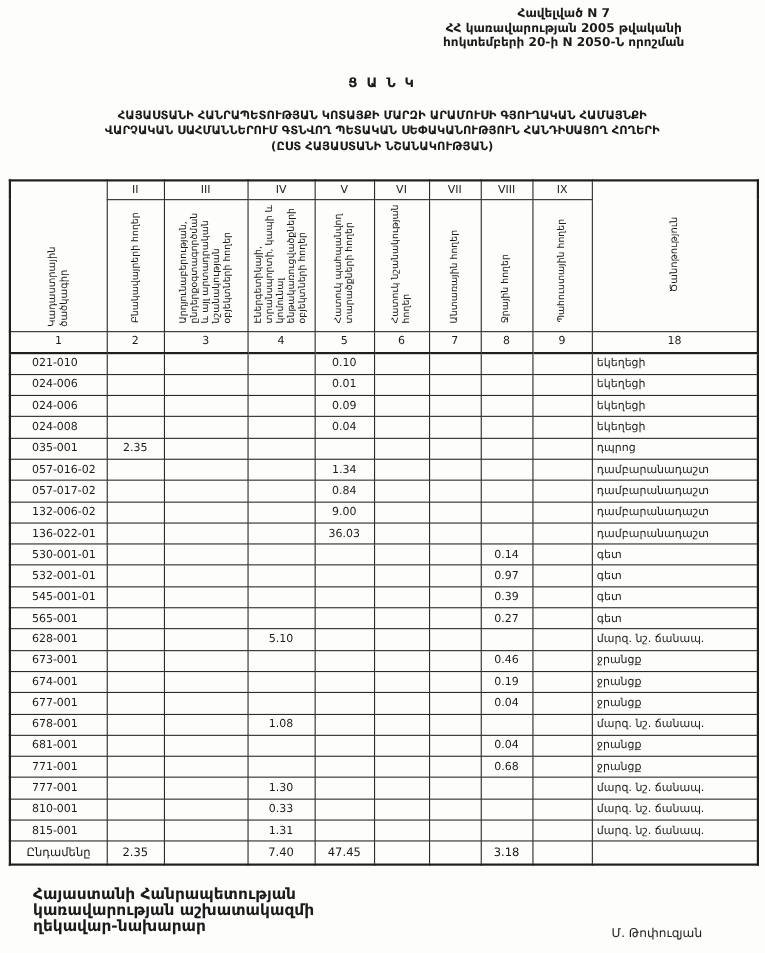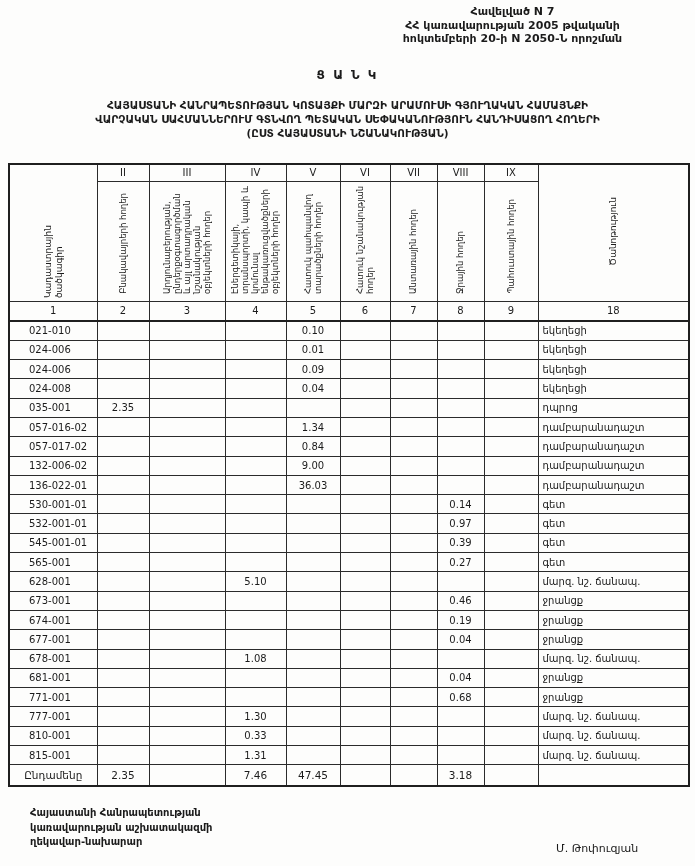--- a/index.html
+++ b/index.html
@@ -43,21 +43,21 @@
   tr.data-row td { font-size:10px; }
   td.code { text-align:left; padding-left:19px; font-size:10.5px; }
   td.val { text-align:center; }
   td.note { text-align:left; padding-left:4px; font-size:10px; }
   tr.total-row { height:21px; }
   tr.total-row td { font-size:10.5px; border-top:1.5px solid #1f1f1f;margin-left:36px; }
   tr.total-row td.code { text-align:center; padding-left:0; }
 
   .footer-block {
     position:absolute; top:806px; left:30px;
-    font-size:10px; font-weight:bold; line-height:14.5px;
+    font-size:14px; font-weight:bold; line-height:14.5px;
   }
   .signature {
     position:absolute; top:842px; left:556px;
     font-size:11px; font-weight:normal;
   }
 </style>
 </head>
 <body>
 
 <div class="appendix">
@@ -399,21 +399,21 @@
     <td class="val"></td>
     <td class="val"></td>
     <td class="val"></td>
     <td class="val"></td>
     <td class="note">մարզ. նշ. ճանապ.</td>
   </tr>
         <tr class="total-row" id="total-row">
       <td class="code">Ընդամենը</td>
       <td class="val">2.35</td>
       <td class="val"></td>
-      <td class="val">7.46</td>
+      <td class="val">7.40</td>
       <td class="val">47.45</td>
       <td class="val"></td>
       <td class="val"></td>
       <td class="val">3.18</td>
       <td class="val"></td>
       <td class="note"></td>
     </tr>
   </tbody>
 </table>
 </div>

